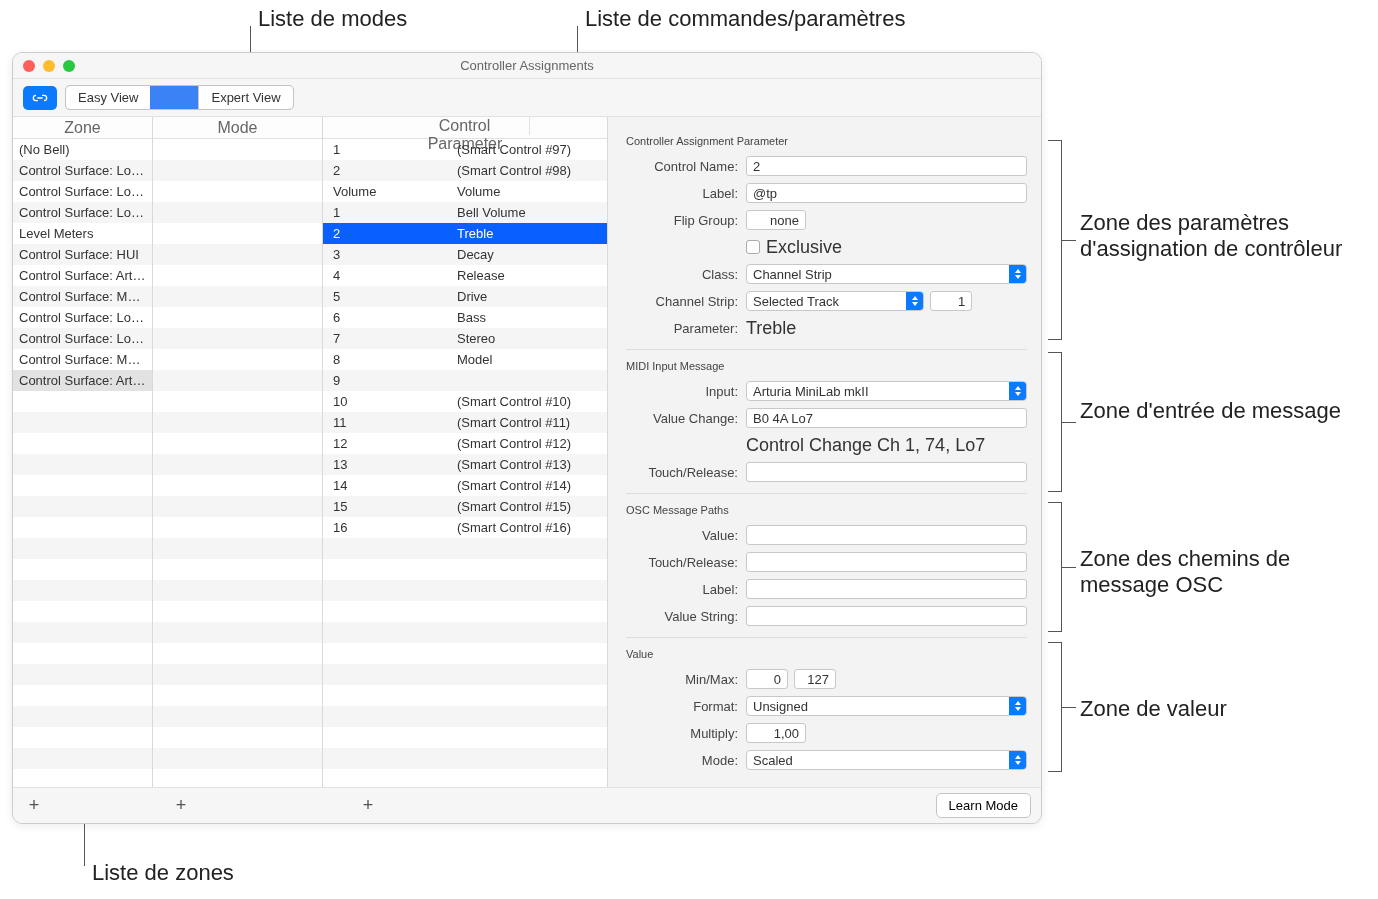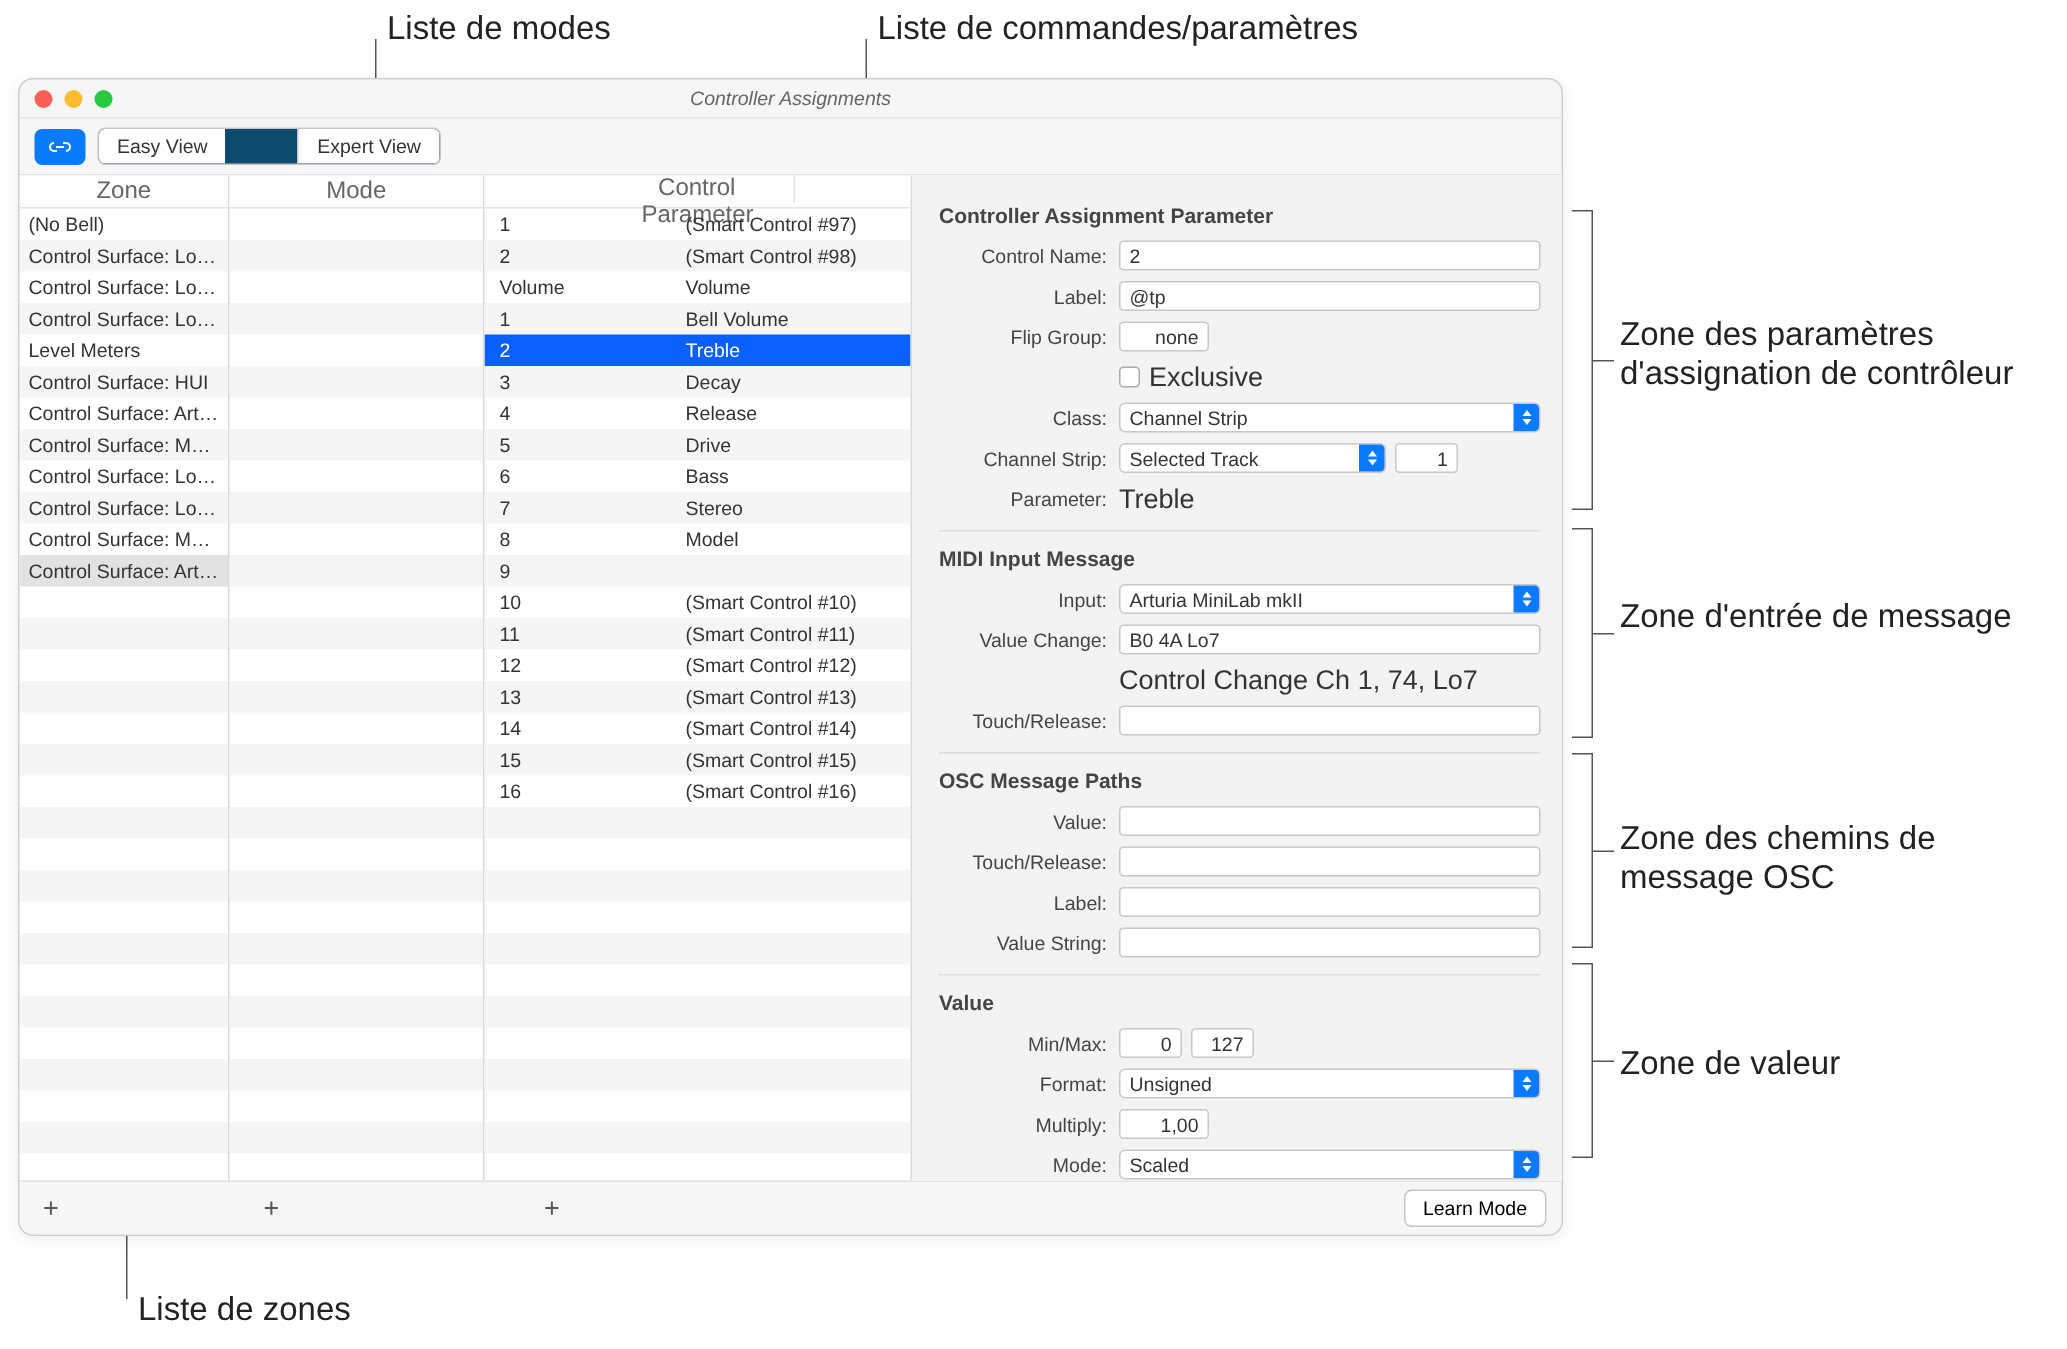--- a/index.html
+++ b/index.html
@@ -12,26 +12,26 @@
 .callout-line-h { position: absolute; height: 1px; background: #555; }
 .callout-bracket { position: absolute; border-right: 1px solid #555; border-top: 1px solid #555; border-bottom: 1px solid #555; width: 14px; }
 .callout-bracket-h { position: absolute; border-top: 1px solid #555; border-left: 1px solid #555; border-right: 1px solid #555; height: 10px; }
 
 
 .window { position: absolute; left: 12px; top: 52px; width: 1030px; height: 772px; border: 1px solid #ccc; border-radius: 10px; background: #f4f4f4; box-shadow: 0 2px 10px rgba(0,0,0,.08); display: flex; flex-direction: column; overflow: hidden; }
 .titlebar { height: 26px; display: flex; align-items: center; padding: 0 10px; border-bottom: 1px solid #e2e2e2; background: #f6f6f6; position: relative; }
 .traffic { display: flex; gap: 8px; }
 .dot { width: 12px; height: 12px; border-radius: 50%; }
 .dot.r { background: #ff5f57; } .dot.y { background: #febc2e; } .dot.g { background: #28c840; }
-.title { position: absolute; left: 0; right: 0; text-align: center; font-size: 13px; color: #666; pointer-events: none; font-style: italic; }
+.title { position: absolute; left: 0; right: 0; text-align: center; font-size: 13px; color: #666; pointer-events: none; }
 
 .toolbar { height: 38px; display: flex; align-items: center; padding: 6px 10px; gap: 8px; border-bottom: 1px solid #e2e2e2; background: #f6f6f6; }
 .link-btn { width: 34px; height: 24px; border-radius: 5px; background: #0a7aff; display: flex; align-items: center; justify-content: center; }
 .link-btn svg { width: 16px; height: 12px; stroke: #fff; fill: none; stroke-width: 2; }
-.seg { display: flex; border: 1px solid #c5c5c5; border-radius: 5px; overflow: hidden; background: #0c4a6e; }
+.seg { display: flex; border: 1px solid #c5c5c5; border-radius: 5px; overflow: hidden; background: #3b82f6; }
 .seg button { border: none; background: #fff; padding: 4px 12px; font-size: 13px; color: #333; cursor: pointer; }
 .seg button + button { border-left: 1px solid #c5c5c5; margin-left: 48px; }
 .seg button.active { background: #fff; }
 
 .body { flex: 1; display: flex; overflow: hidden; background: #fff; }
 
 .col { border-right: 1px solid #d9d9d9; display: flex; flex-direction: column; }
 .col .hdr { height: 22px; display: flex; align-items: center; justify-content: center; font-size: 16px; color: #666; border-bottom: 1px solid #e2e2e2; background: #fdfdfd; }
 .col .list { flex: 1; overflow: hidden; }
 .row { height: 21px; line-height: 21px; padding: 0 6px; white-space: nowrap; overflow: hidden; text-overflow: ellipsis; font-size: 13px; }
@@ -47,21 +47,21 @@
 .ctrl-col .hdr .h-c { width: 130px; border-right: 1px solid #e2e2e2; }
 .ctrl-col .hdr .h-p { flex: 1; }
 .ctrl-row { display: flex; height: 21px; line-height: 21px; font-size: 13px; }
 .ctrl-row:nth-child(even) { background: #f5f5f5; }
 .ctrl-row.selected-active { background: #0a60ff; color: #fff; }
 .ctrl-row .c { width: 130px; padding-left: 10px; white-space: nowrap; overflow: hidden; }
 .ctrl-row .p { flex: 1; padding-left: 4px; white-space: nowrap; overflow: hidden; }
 
 
 .details { flex: 1; overflow-y: auto; padding: 10px 14px 10px 18px; background: #f3f3f3; }
-.section-title { font-size: 14px; font-weight: 700; color: #444; margin: 8px 0 8px 0; }
+.section-title { font-size: 11px; font-weight: 400; color: #444; margin: 8px 0 8px 0; }
 .form-row { display: flex; align-items: center; margin-bottom: 5px; min-height: 22px; }
 .form-row .lbl { width: 100px; text-align: right; padding-right: 8px; font-size: 13px; color: #444; margin-left: 20px; }
 .form-row .val { flex: 1; display: flex; align-items: center; gap: 6px; }
 .tf { flex: 1; height: 20px; border: 1px solid #c8c8c8; border-radius: 3px; background: #fff; padding: 0 6px; font-size: 13px; display: flex; align-items: center; }
 .tf.small { width: 60px; flex: none; text-align: right; justify-content: flex-end; }
 .tf.xsmall { width: 42px; flex: none; text-align: right; justify-content: flex-end; }
 .sel { flex: 1; height: 20px; border: 1px solid #c8c8c8; border-radius: 4px; background: #fff; padding: 0 6px; font-size: 13px; display: flex; align-items: center; position: relative; }
 .sel::after { content: ""; position: absolute; right: 0; top: 0; bottom: 0; width: 17px; background: #0a7aff; border-radius: 0 3px 3px 0; }
 .sel::before { content: ""; position: absolute; right: 5px; top: 4px; width: 0; height: 0; border-left: 3px solid transparent; border-right: 3px solid transparent; border-bottom: 4px solid #fff; z-index: 2; }
 .sel-arrow-dn { position: absolute; right: 5px; bottom: 4px; width: 0; height: 0; border-left: 3px solid transparent; border-right: 3px solid transparent; border-top: 4px solid #fff; z-index: 2; }

